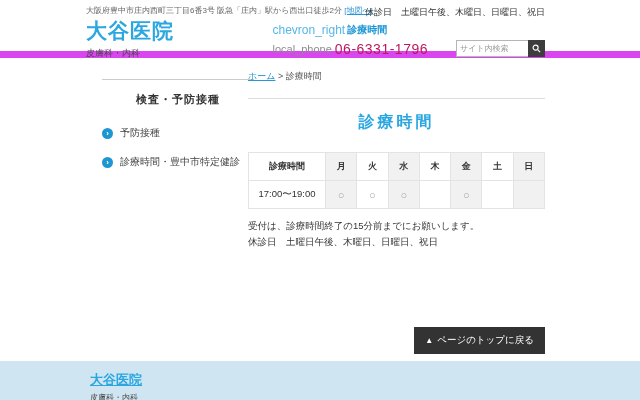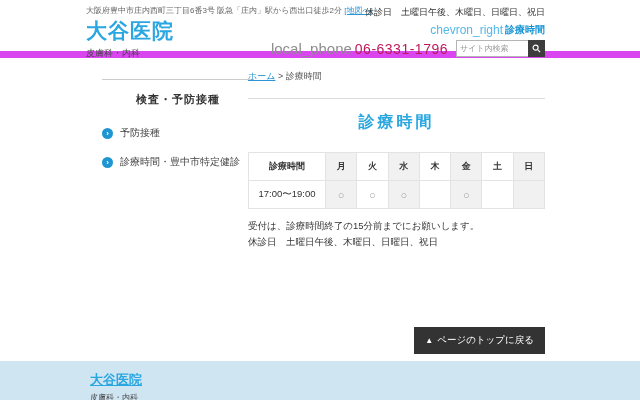--- a/index.html
+++ b/index.html
@@ -9,28 +9,28 @@
 
   
   .header { position:absolute; top:0; left:0; width:640px; height:58px; border-bottom:7px solid #d946ef; background:#fff; }
   .header-left { position:absolute; left:86px; top:5px; }
   .address { font-size:8px; color:#666; white-space:nowrap; }
   .map-link { color:#2b95d6; text-decoration:underline; cursor:pointer; }
   .logo { font-size:21px; font-weight:bold; color:#2aa7e1; margin-top:1px; letter-spacing:1px; }
   .depts { font-size:9px; color:#444; margin-top:2px; }
   .header-right { position:absolute; right:95px; top:6px; text-align:right; }
   .closed-notice { font-size:9px; color:#333; }
-  .nav-line { margin-top:4px; display:flex; justify-content:flex-end; align-items:center; gap:2px; cursor:pointer; }
+  .nav-line { margin-top:4px; display:flex; align-items:center; gap:2px; cursor:pointer; }
   .chevron-text { font-size:12px; color:#54b7e8; }
   .nav-label { font-size:10px; color:#1a96d5; font-weight:bold; }
   .contact-row { display:flex; align-items:center; justify-content:flex-end; margin-top:3px; gap:3px; }
-  .phone-icon-text { font-size:15px; color:#8d8d8d; }
+  .phone-icon-text { font-size:11px; color:#8d8d8d; }
   .phone-number { font-size:14px; color:#be185d; letter-spacing:.5px; }
   .search-box { display:flex; align-items:center; margin-left:5px; }
-  .search-input { width:72px; height:17px; border:1px solid #b5b5b5; border-right:none; font-size:8px; padding:0 3px; color:#333; outline:none; }
+  .search-input { width:72px; height:17px; border:1px solid #b5b5b5; border-right:none; font-size:8px; padding:0 3px; color:#333; outline:none;margin-left:20px; }
   .search-input::placeholder { color:#999; }
   .search-btn { width:17px; height:17px; background:#3d3d3d; border:none; display:flex; align-items:center; justify-content:center; cursor:pointer; }
 
   
   .sidebar { position:absolute; left:102px; top:79px; width:152px; border-top:1px solid #ccc; }
   .sidebar-heading { text-align:center; font-size:11px; font-weight:bold; color:#333; padding-top:12px; letter-spacing:1px; }
   .sidebar-list { list-style:none; margin-top:19px; }
   .sidebar-item { display:flex; align-items:center; gap:7px; font-size:10px; color:#444; margin-bottom:15px; cursor:pointer; }
   .circle-icon { width:11px; height:11px; border-radius:50%; background:#1e96d2; color:#fff; font-size:8px; line-height:11px; display:flex; align-items:center; justify-content:center; flex:0 0 auto; font-weight:bold; }
 

